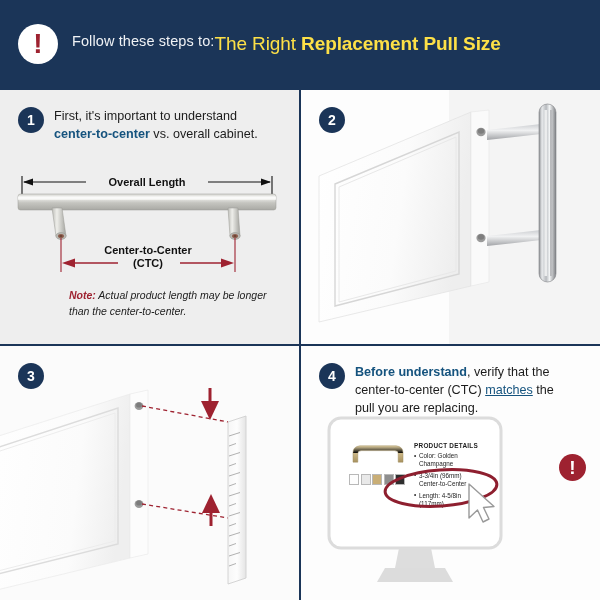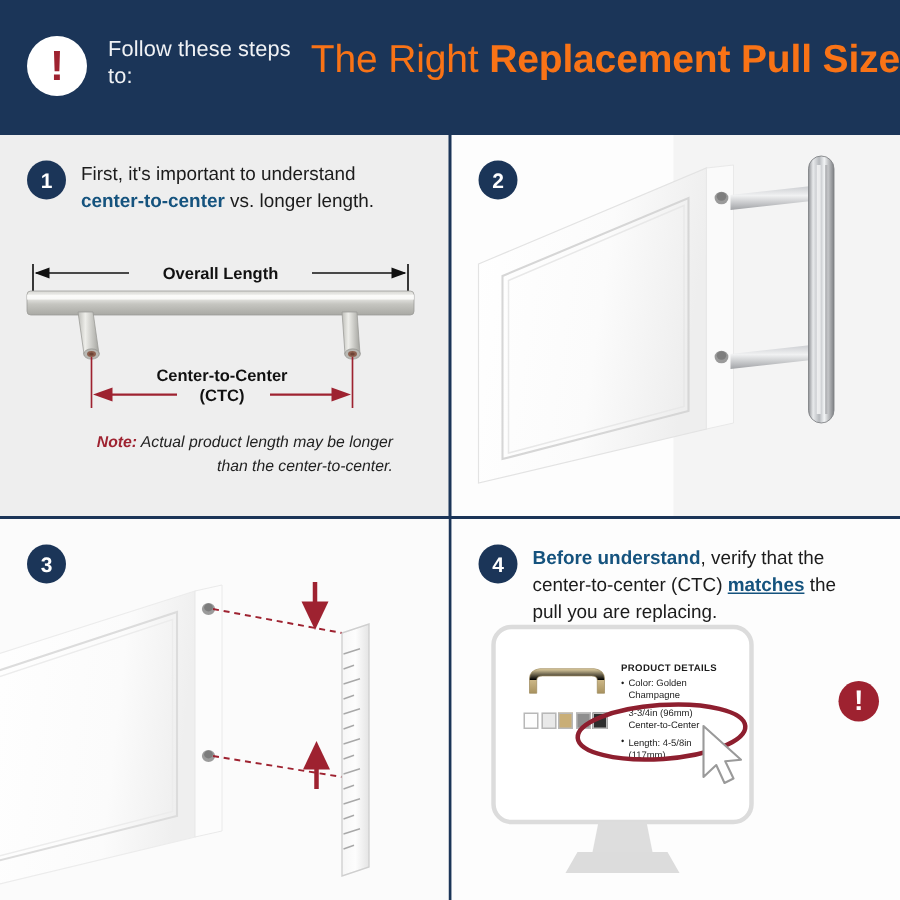--- a/index.html
+++ b/index.html
@@ -26,21 +26,21 @@
   .alert-badge .bang {
     color: #9e2230; font-weight: bold; font-size: 28px; line-height: 1;
     font-family: "Liberation Sans", sans-serif;
   }
   .header-text { display: flex; flex-direction: row; justify-content: center; }
   .header-kicker {
     color: #f0f2f5; font-size: 14.5px; font-weight: 400;
     letter-spacing: .1px; line-height: 1.2; margin-bottom: 3px;
   }
   .header-title {
-    color: #f97316; font-size: 26px; font-weight: 400;
+    color: #fde047; font-size: 19px; font-weight: 400;
     letter-spacing: -.1px; line-height: 1.15; white-space: nowrap;
   }
   .header-title b { font-weight: bold; }
 
   
   .grid {
     position: absolute; left: 0; top: 88px; width: 600px; height: 512px;
     background: #1b3558;
     display: grid;
     grid-template-columns: 1fr 1fr;
@@ -62,27 +62,27 @@
     font-size: 14px; font-weight: bold;
     display: flex; align-items: center; justify-content: center;
     flex: 0 0 26px; margin-right: 10px; margin-top: -1px;
   }
   .step-text {
     font-size: 12.6px; line-height: 1.42; color: #1c1c1c;
     max-width: 220px;
   }
   .step-text b { color: #15537e; font-weight: bold; }
   .step-text i { font-style: italic; }
-  .step-text u.match { text-decoration: underline; font-weight: bold; color: #15537e; margin-top: 12px; }
+  .step-text u.match { text-decoration: underline; font-weight: normal; color: #15537e; margin-top: 12px; }
 
   
   .pull-diagram { position: absolute; left: 0; top: 78px; width: 300px; height: 110px; }
   .note {
-    position: absolute; left: 52px; top: 198px; width: 210px;
-    font-size: 10.5px; line-height: 1.5; font-style: italic; color: #222; text-align: right;
+    position: absolute; left: 69px; top: 198px; width: 210px;
+    font-size: 10.5px; line-height: 1.5; font-style: italic; color: #222;
   }
   .note b { color: #9e2230; font-style: italic; font-weight: bold; }
 
   
   .cab2 { position: absolute; left: 0; top: 0; width: 300px; height: 256px; }
 
   
   .cab3 { position: absolute; left: 0; top: 0; width: 300px; height: 256px; }
 
   
@@ -132,21 +132,21 @@
       <div class="header-kicker">Follow these steps to:</div>
       <div class="header-title"><span>The Right </span><b>Replacement Pull Size</b></div>
     </div>
   </div>
 
   <div class="grid">
 
     <div class="panel p1">
       <div class="step-head">
         <div class="step-circle">1</div>
-        <div class="step-text"><span>First, it's important to understand </span><b>center-to-center</b><span> vs. longer length.</span></div>
+        <div class="step-text"><span>First, it's important to understand </span><b>center-to-center</b><span> vs. overall cabinet.</span></div>
       </div>
 
       <svg class="pull-diagram" viewBox="0 0 300 110">
         <defs>
           <linearGradient id="barG" x1="0" y1="0" x2="0" y2="1">
             <stop offset="0%" stop-color="#d8d8d4"></stop>
             <stop offset="22%" stop-color="#f2f2ef"></stop>
             <stop offset="55%" stop-color="#c5c5c0"></stop>
             <stop offset="100%" stop-color="#a9a9a4"></stop>
           </linearGradient>

